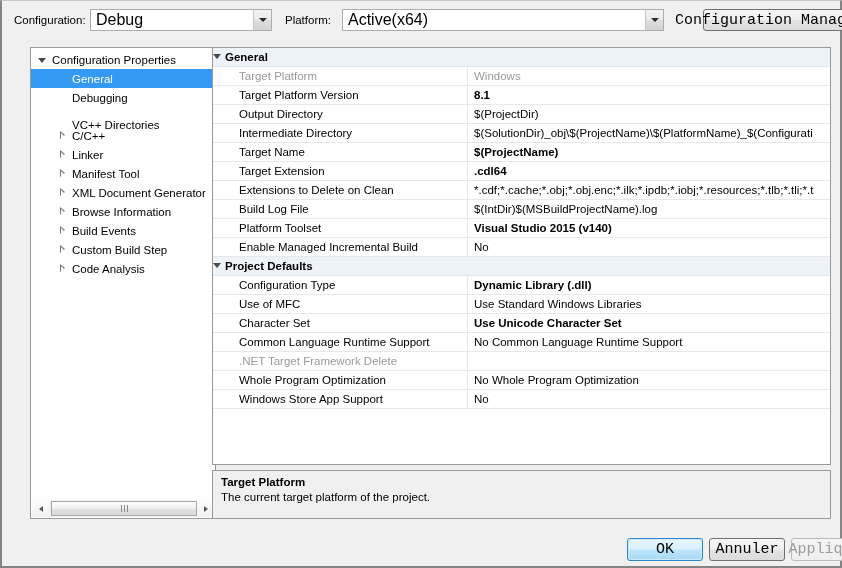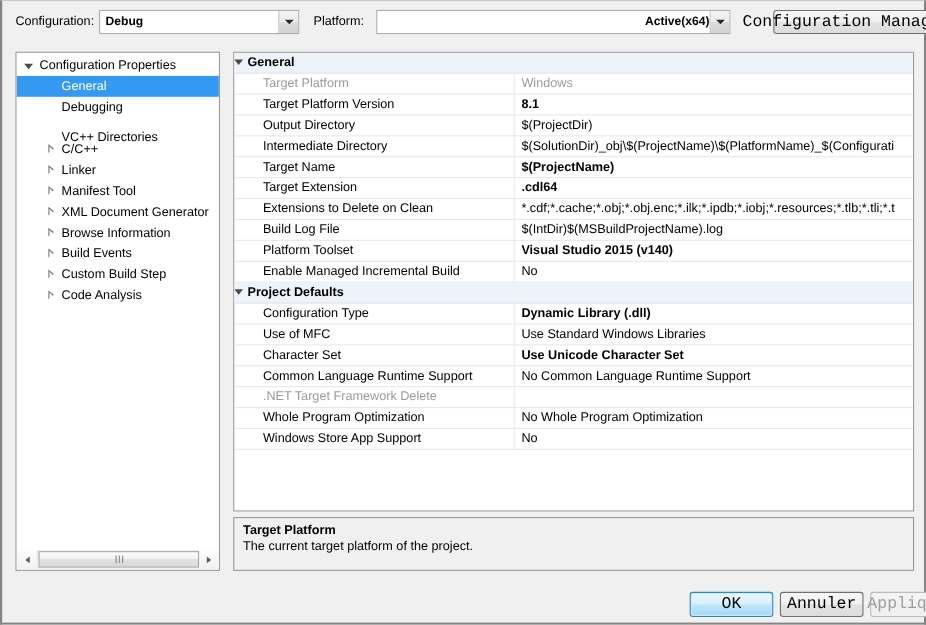--- a/index.html
+++ b/index.html
@@ -44,26 +44,25 @@
     position: absolute;
     height: 22px;
     background: #ffffff;
     border: 1px solid #abadb3;
     box-sizing: border-box;
     display: flex;
     align-items: center;
   }
   .combo .cval {
     padding-left: 5px;
-    font-size: 11px;
+    font-size: 16px;
     color: #000;
     white-space: nowrap;
     overflow: hidden;
     flex: 1;
-    font-weight: bold;
   }
   .combo .cbtn {
     width: 18px;
     height: 20px;
     background: linear-gradient(to bottom, #f3f3f3 0%, #ebebeb 48%, #dddddd 52%, #d3d3d3 100%);
     border-left: 1px solid #c4c4c4;
     display: flex;
     align-items: center;
     justify-content: center;
     box-sizing: border-box;
@@ -309,31 +308,31 @@
 
     <div class="combo" style="left:88px; top:8px; width:182px;">
       <span class="cval">Debug</span>
       <span class="cbtn">
         <span class="arrow-dn"></span>
       </span>
     </div>
 
     <span class="lbl" style="left:283px; top:19px; transform:translateY(-50%);">Platform:</span>
 
-    <div class="combo" style="left:340px; top:8px; width:322px;text-align:right;">
+    <div class="combo" style="left:340px; top:8px; width:322px;">
       <span class="cval">Active(x64)</span>
       <span class="cbtn">
         <span class="arrow-dn"></span>
       </span>
     </div>
 
     <div class="btn" style="left:669px; top:8px; width:160px; height:22px;">Configuration Manager...</div>
   </div>
 
-  <div class="treepanel" style="left:12px; top:46px; width:186px; height:472px;text-align:center;">
+  <div class="treepanel" style="left:28px; top:46px; width:186px; height:472px;text-align:center;">
     <div class="tree" id="tree-host">
         <div class="tnode">
           <span style="display: inline-block; width: 4px;"></span>
           <span class="tw">
             <span class="tri-open"></span>
           </span>
           <span style="padding-left: 3px;">Configuration Properties</span>
         </div>
         <div class="tnode sel" style="padding-right: 0px;">
           <span style="display: inline-block; width: 24px;"></span>

